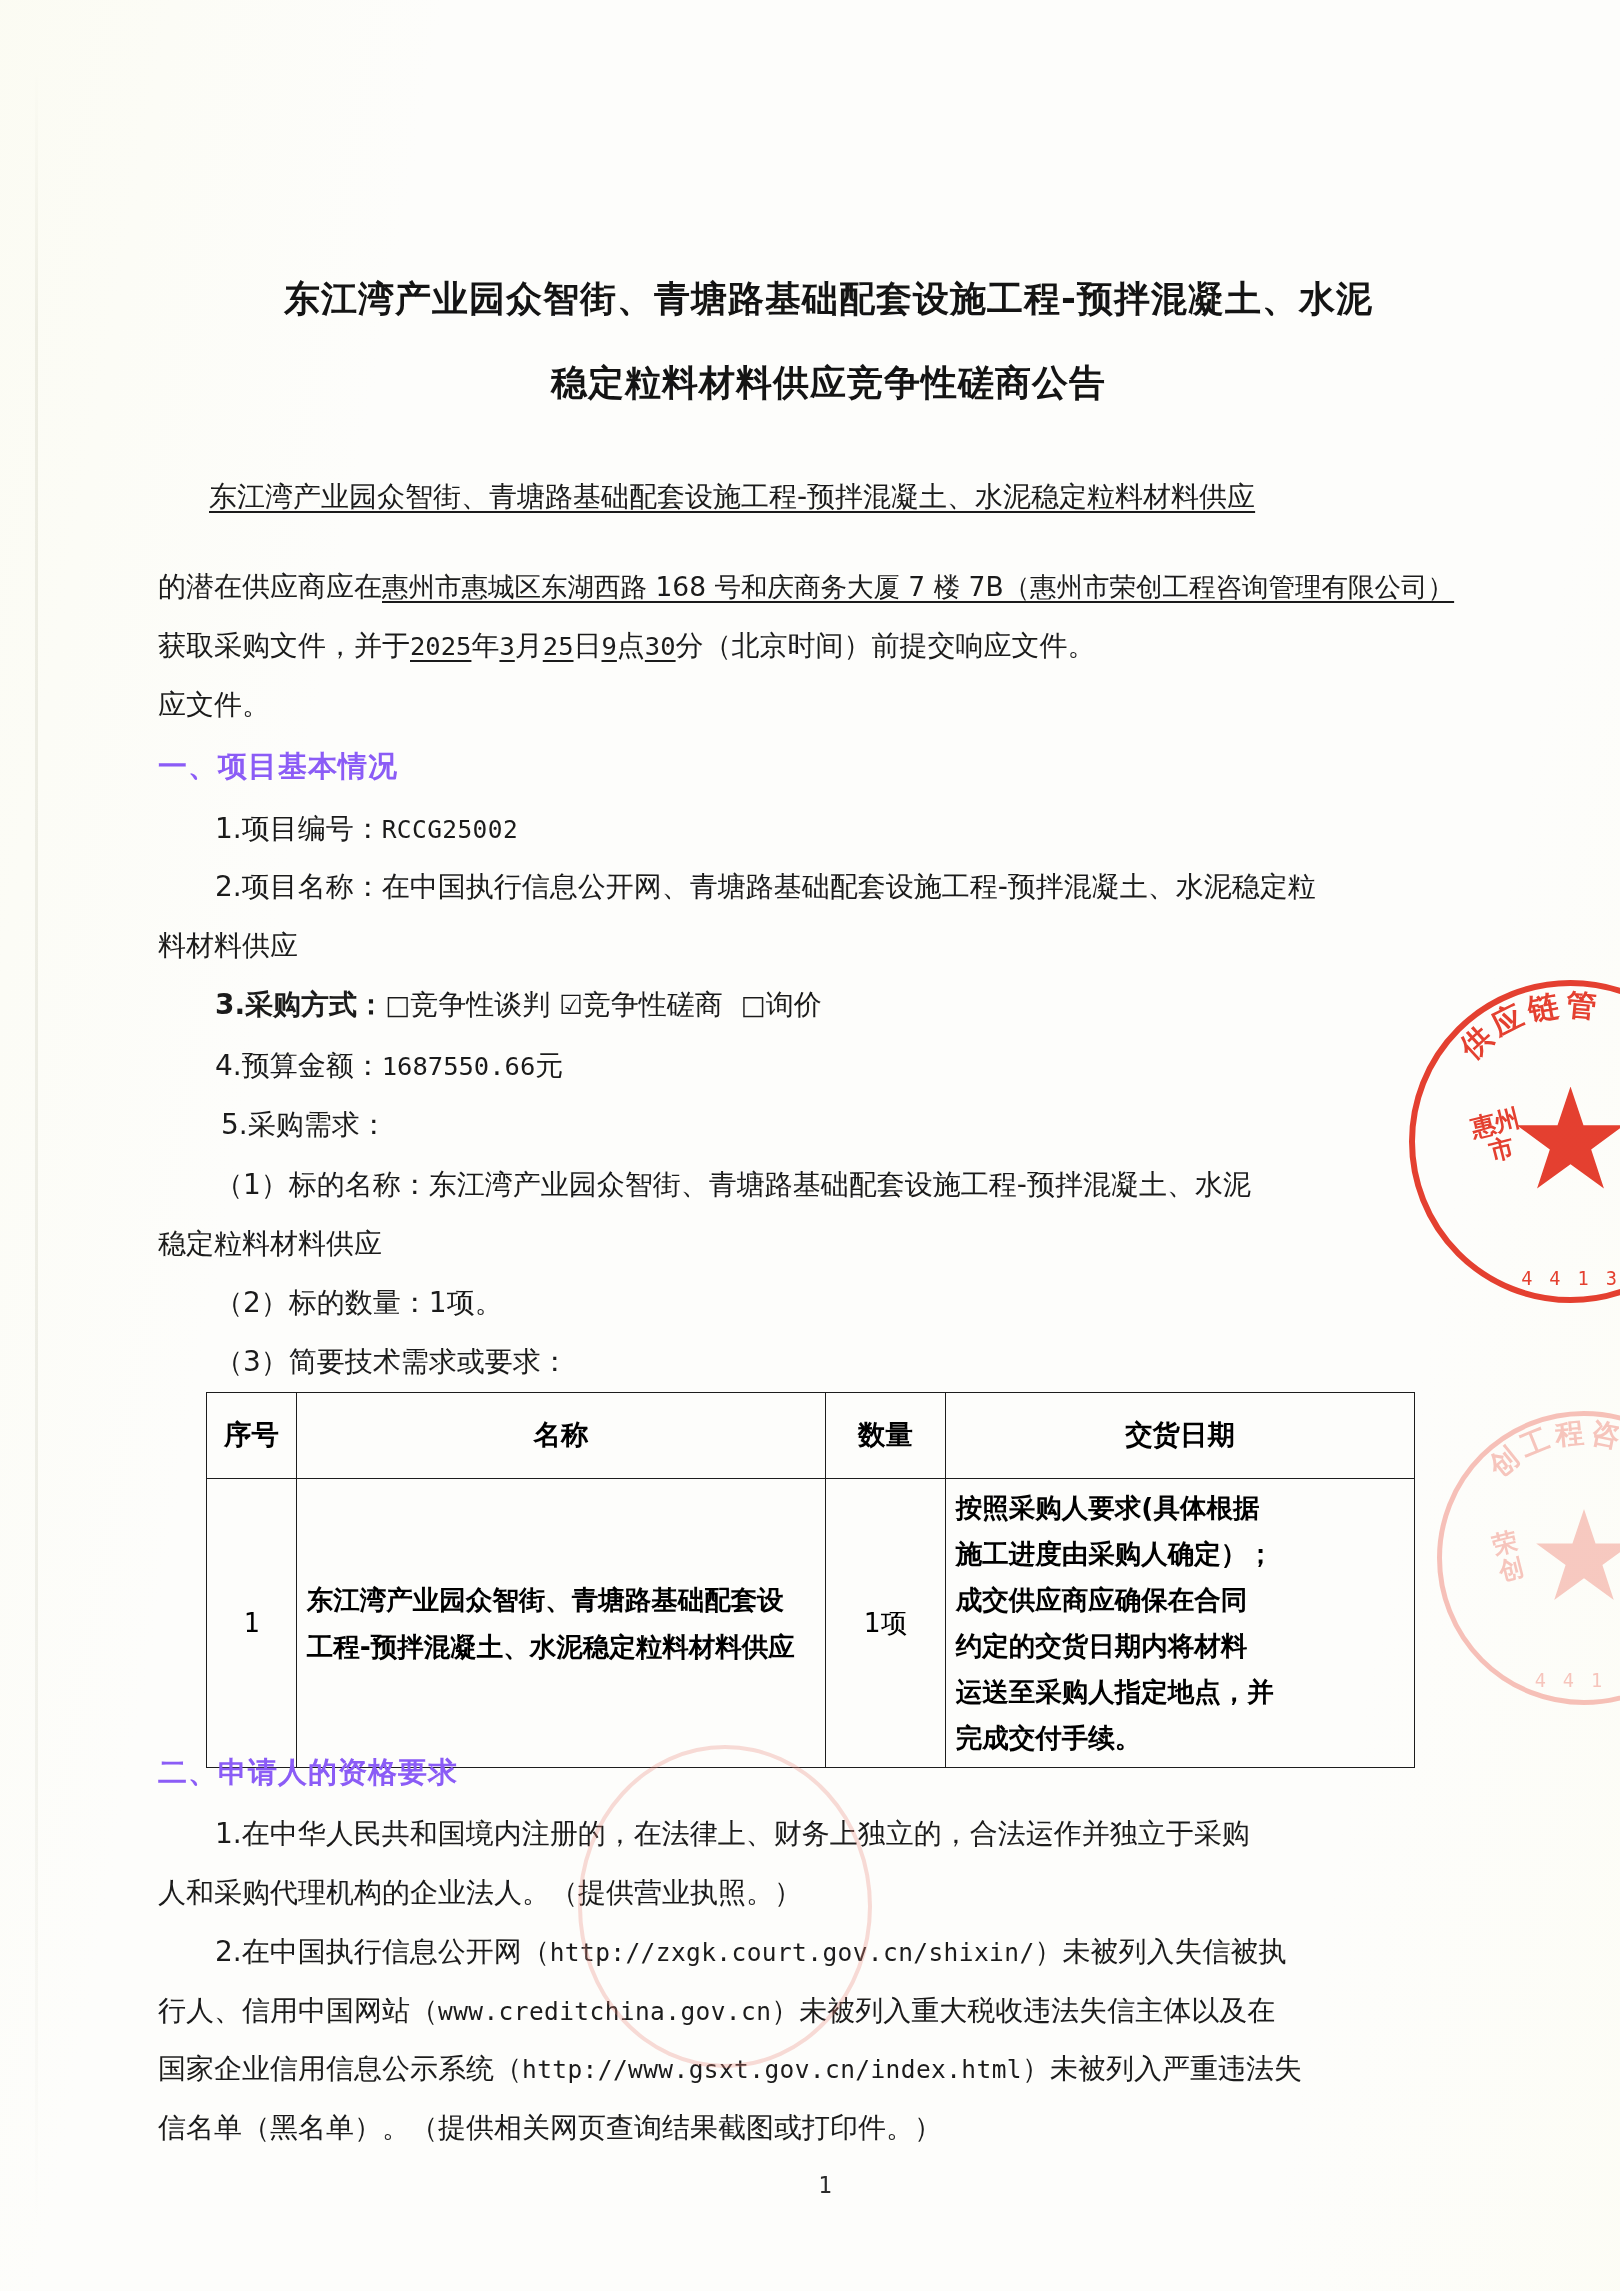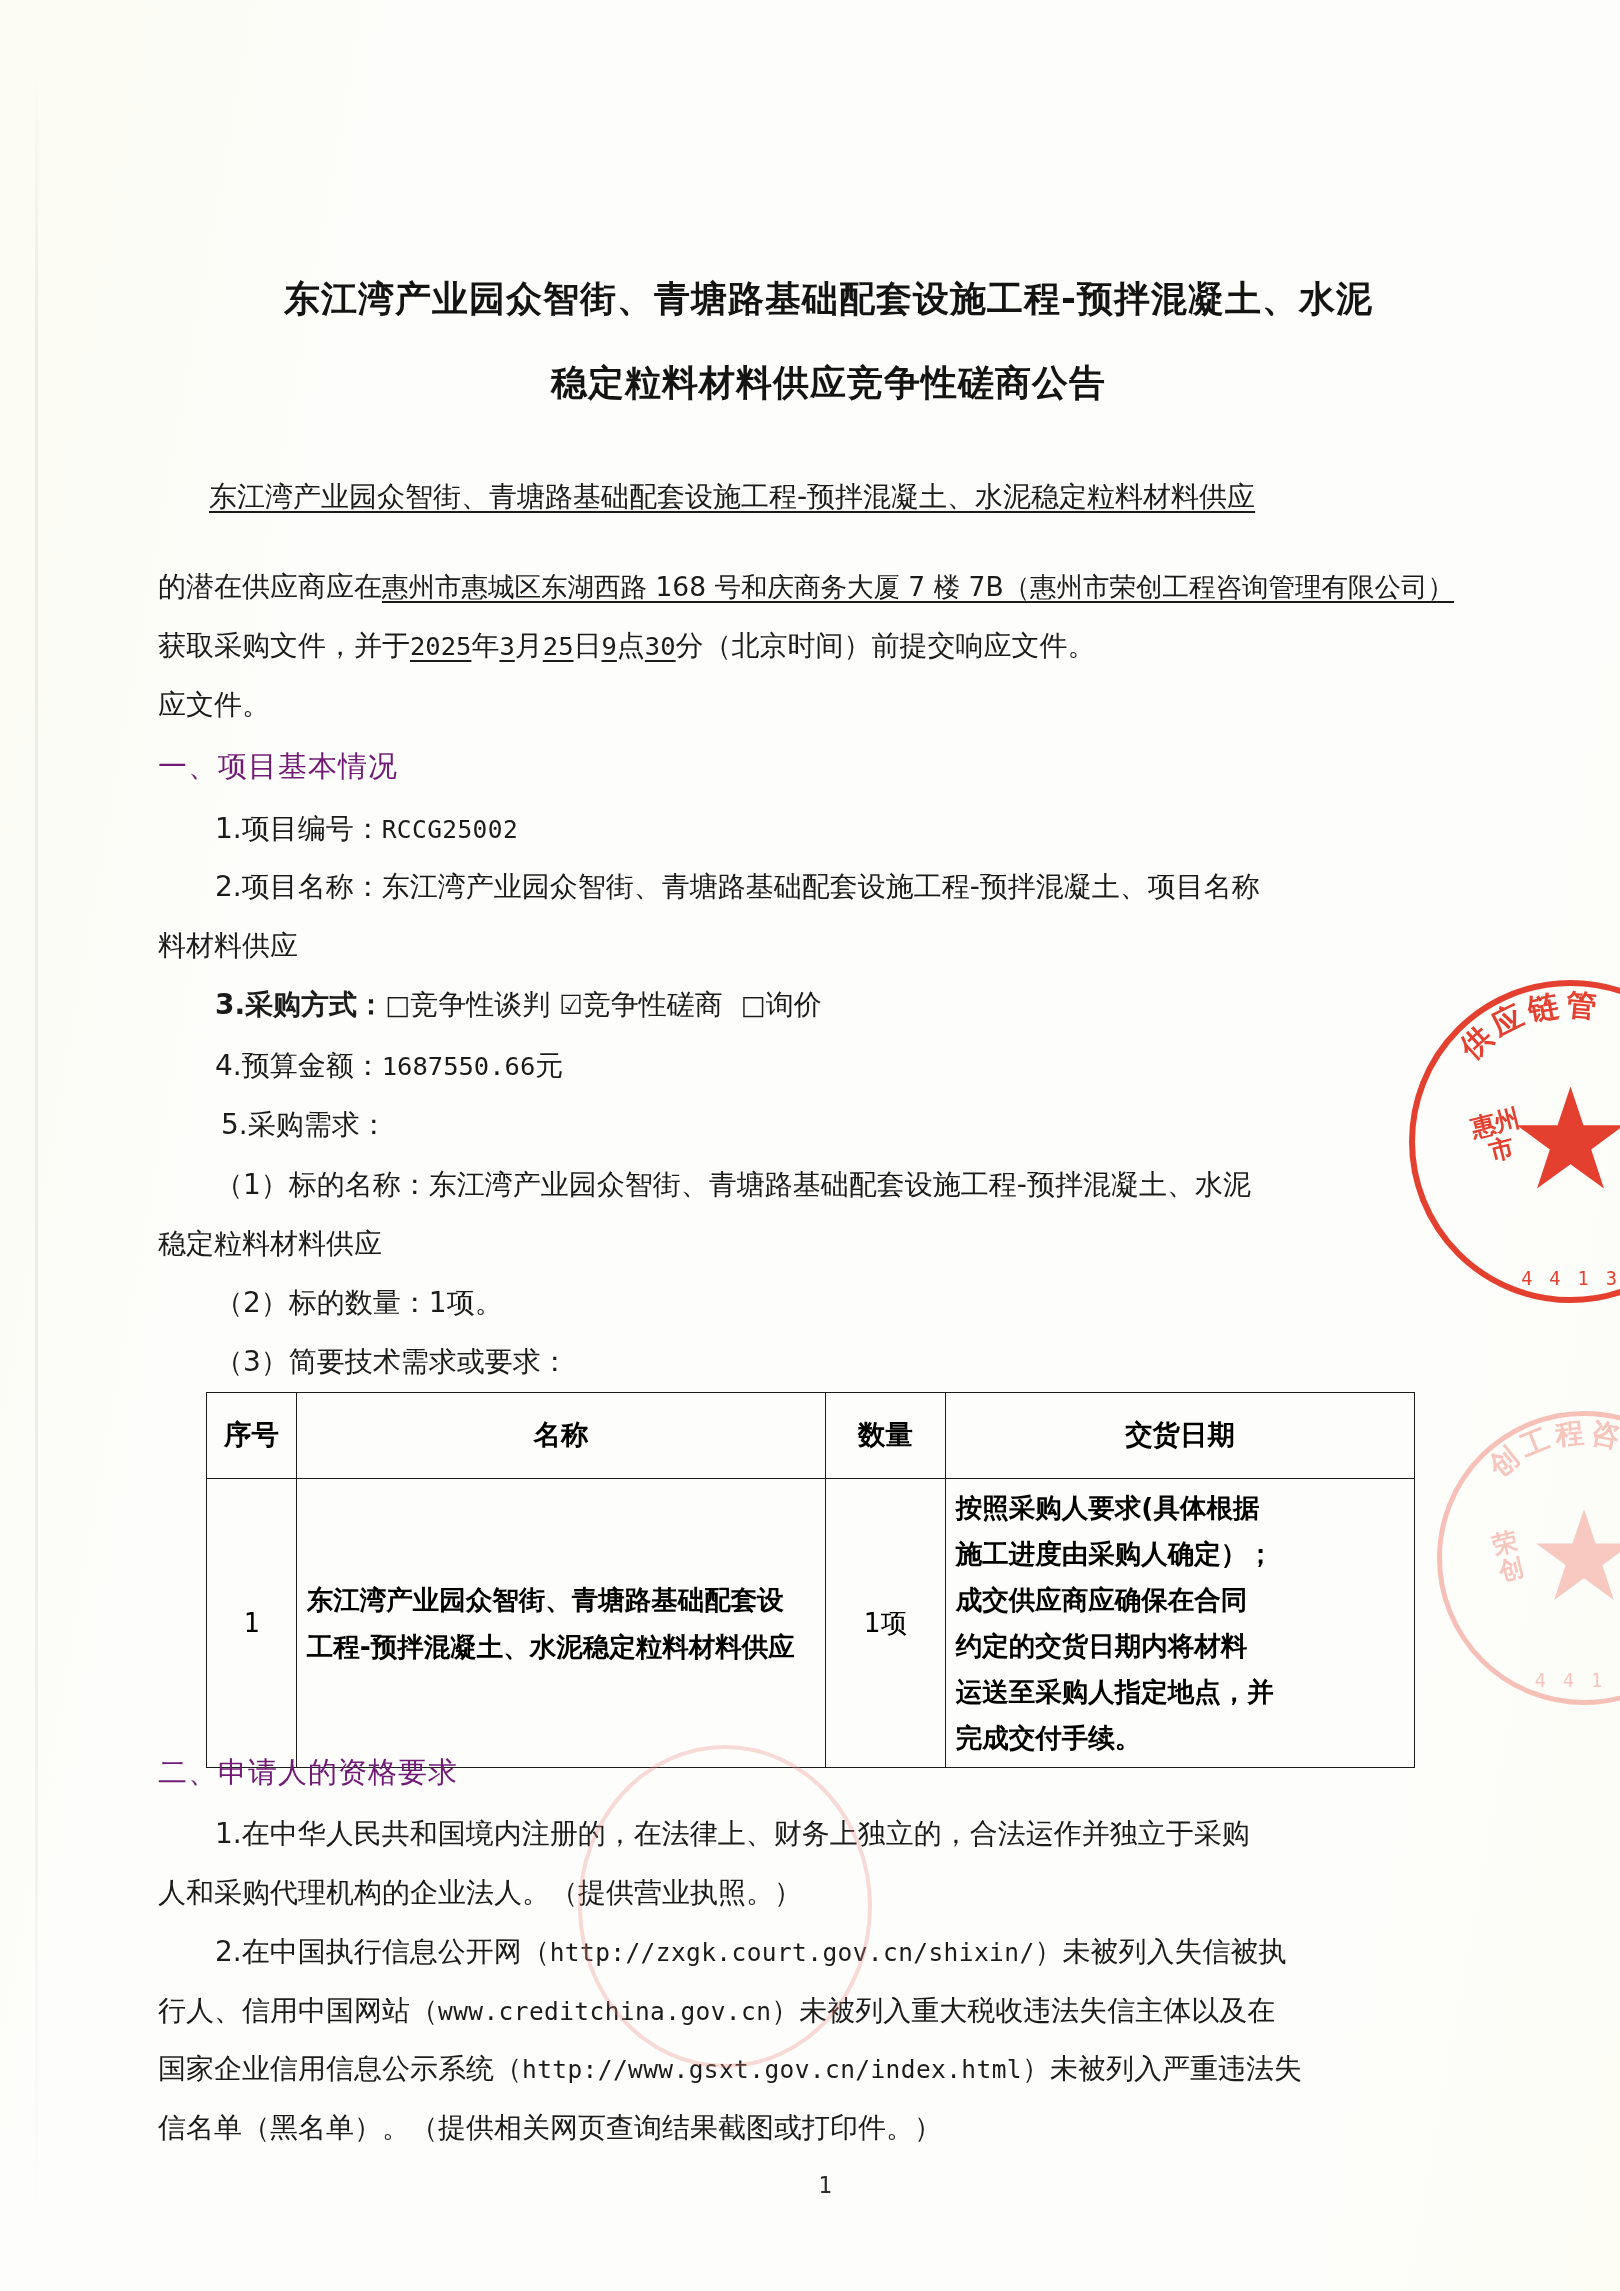--- a/index.html
+++ b/index.html
@@ -74,23 +74,23 @@
   }
   .heading {
     font-weight: bold;
     font-size: 28px;
     text-align: right;
   }
   .cbox { font-size: 26.5px; }
 
   .sec-head {
     position: absolute;
-    font-weight: normal;
+    font-weight: bold;
     font-size: 29px;
-    color: #701a75;
+    color: #8b5cf6;
     letter-spacing: 1px;
   }
 
   
   .ln {
     position: absolute;
     font-size: 28px;
     color: #1b1b1b;
     white-space: nowrap;
   }
@@ -257,21 +257,21 @@
 
     <div class="ln" style="left:143px; top:686px;">应文件。</div>
 
     <div class="sec-head" style="left:143px; top:747px;">一、项目基本情况</div>
 
     <div class="ln" style="left:200px; top:810px;">
       <span>1.项目编号：</span><span class="mono">RCCG25002</span>
     </div>
 
     <div class="ln" style="left:200px; top:868px;">
-      <span>2.项目名称：</span><span>东江湾产业园众智街、青塘路基础配套设施工程-预拌混凝土、项目名称</span>
+      <span>2.项目名称：</span><span>在中国执行信息公开网、青塘路基础配套设施工程-预拌混凝土、水泥稳定粒</span>
     </div>
     <div class="ln" style="left:143px; top:927px;">料材料供应</div>
 
     <div class="ln" style="left:200px; top:986px;">
       <span class="heading">3.采购方式：</span><span class="cbox">□</span><span>竞争性谈判</span><span>&nbsp;</span><span class="cbox">☑</span><span>竞争性磋商</span><span>&nbsp;&nbsp;</span><span class="cbox">□</span><span>询价</span>
     </div>
 
     <div class="ln" style="left:200px; top:1047px;">
       <span>4.预算金额：</span><span class="num">1687550.66</span><span>元</span>
     </div>

